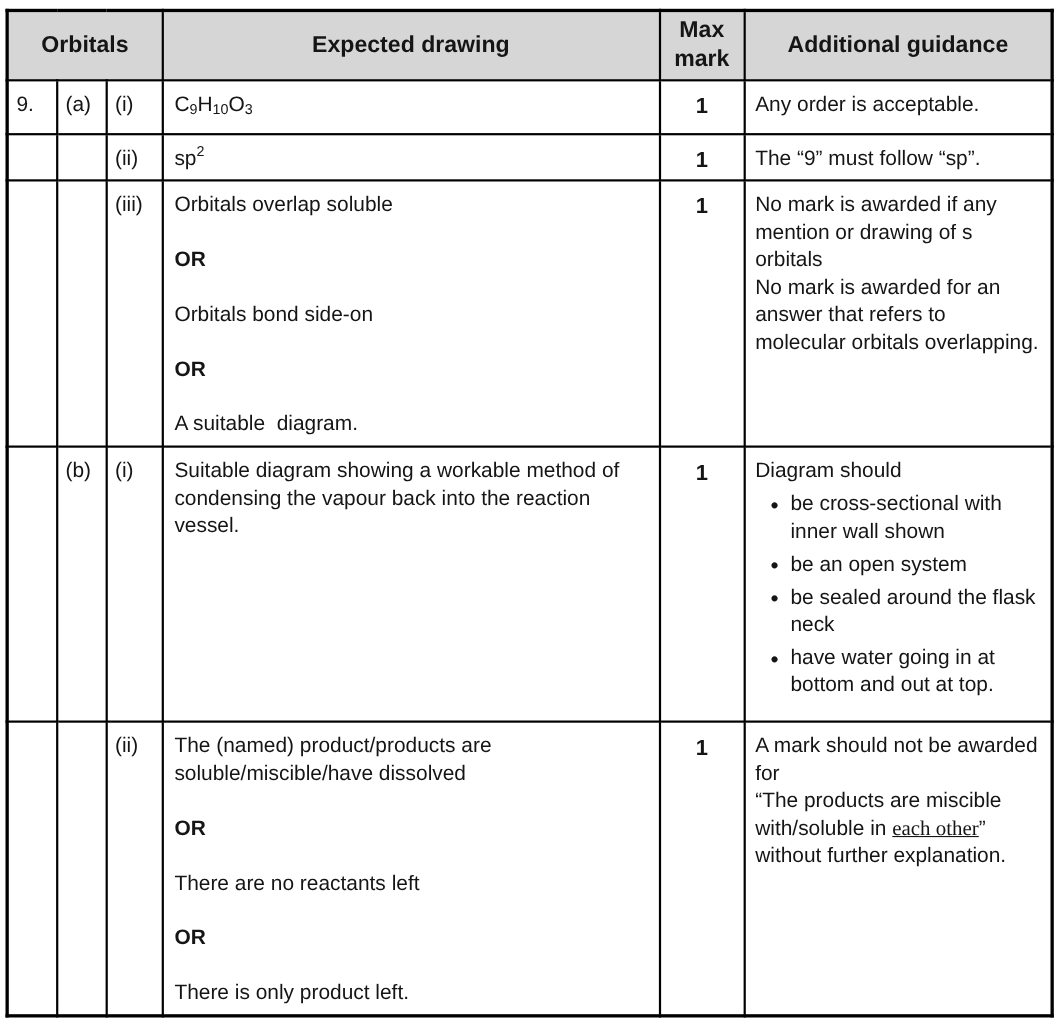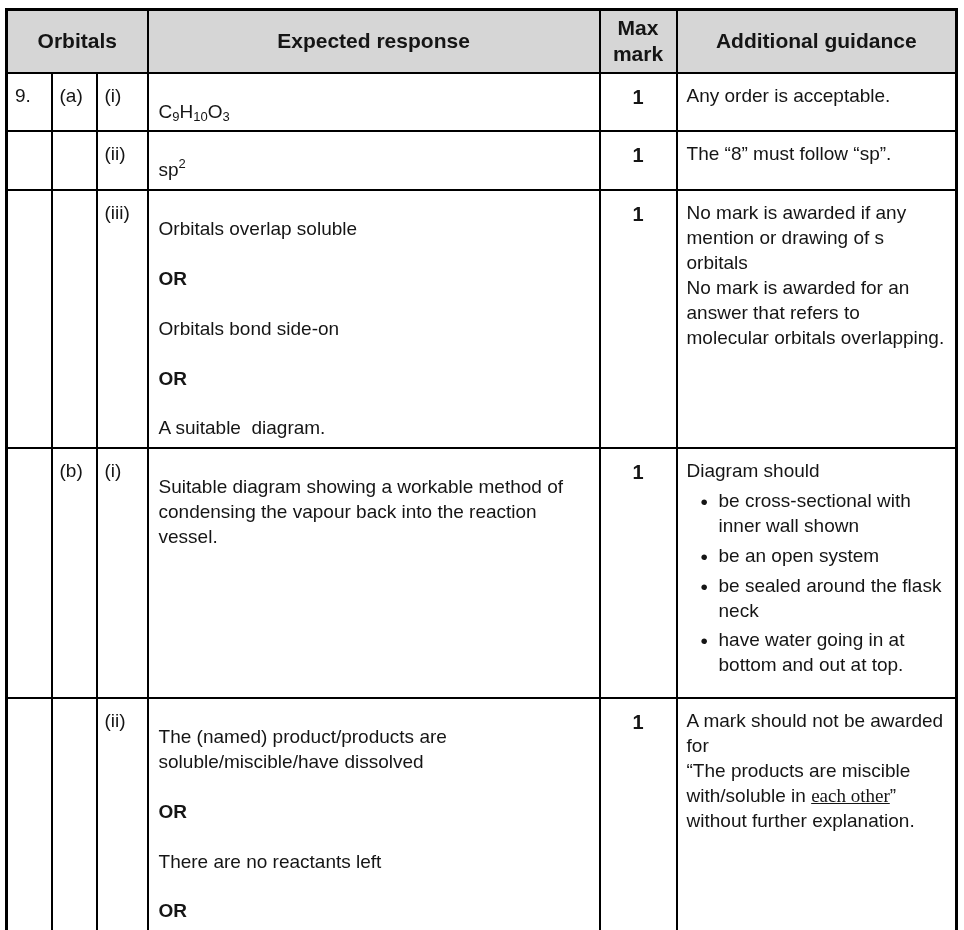--- a/index.html
+++ b/index.html
@@ -37,21 +37,21 @@
     line-height:1.25;
   }
   td{
     font-size:19px;
     line-height:1.31;
   }
   .q-cell{
     padding:10px 2px 4px 7px;
   }
   .exp-cell{
-    padding:26px 10px 6px 10px;
+    padding:10px 10px 6px 10px;
   }
   .exp-cell .line{
     white-space:pre-wrap;
   }
   .mark-cell{
     text-align:center;
     font-weight:bold;
     font-size:20px;
     padding:10px 2px 4px 2px;
   }
@@ -91,21 +91,21 @@
       <col style="width:45px">
       <col style="width:45px">
       <col style="width:51px">
       <col style="width:452px">
       <col style="width:77px">
       <col style="width:280px">
     </colgroup>
     <thead>
       <tr style="height:57px">
         <th colspan="3">Orbitals</th>
-        <th>Expected response</th>
+        <th>Expected drawing</th>
         <th>Max mark</th>
         <th>Additional guidance</th>
       </tr>
     </thead>
     <tbody id="rows-body">
         <tr style="height: 49px;">
           <td class="q-cell">9.</td>
           <td class="q-cell">(a)</td>
           <td class="q-cell">(i)</td>
           <td class="exp-cell">
@@ -118,21 +118,21 @@
         </tr>
         <tr style="height: 42px;">
           <td class="q-cell"></td>
           <td class="q-cell"></td>
           <td class="q-cell">(ii)</td>
           <td class="exp-cell">
             <div class="line"><span>sp</span><sup>2</sup></div>
           </td>
           <td class="mark-cell">1</td>
           <td class="guide-cell">
-            <div class="line"><span>The “8” must follow “sp”.</span></div>
+            <div class="line"><span>The “9” must follow “sp”.</span></div>
           </td>
         </tr>
         <tr style="height: 182px;">
           <td class="q-cell"></td>
           <td class="q-cell"></td>
           <td class="q-cell">(iii)</td>
           <td class="exp-cell">
             <div class="line"><span>Orbitals overlap soluble</span></div>
             <div class="line">&nbsp;</div>
             <div class="line"><span class="b">OR</span></div>

